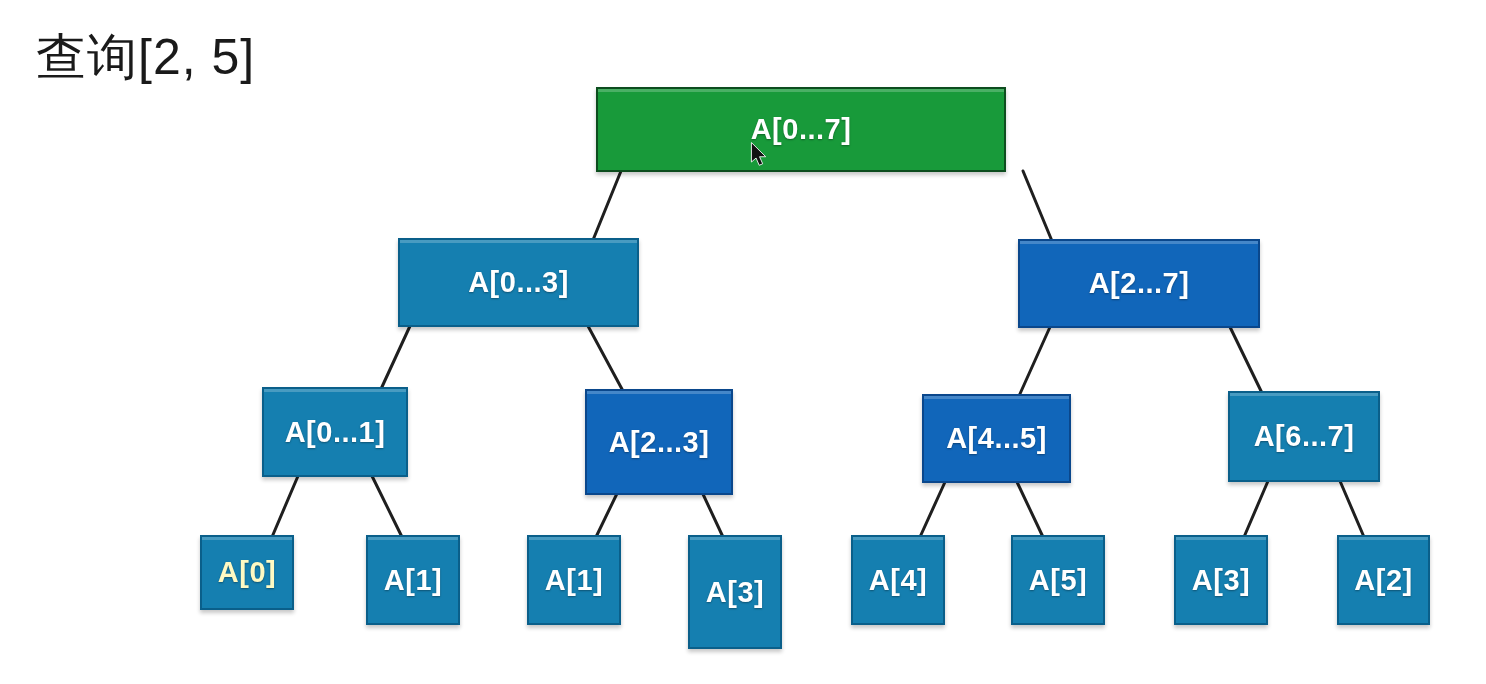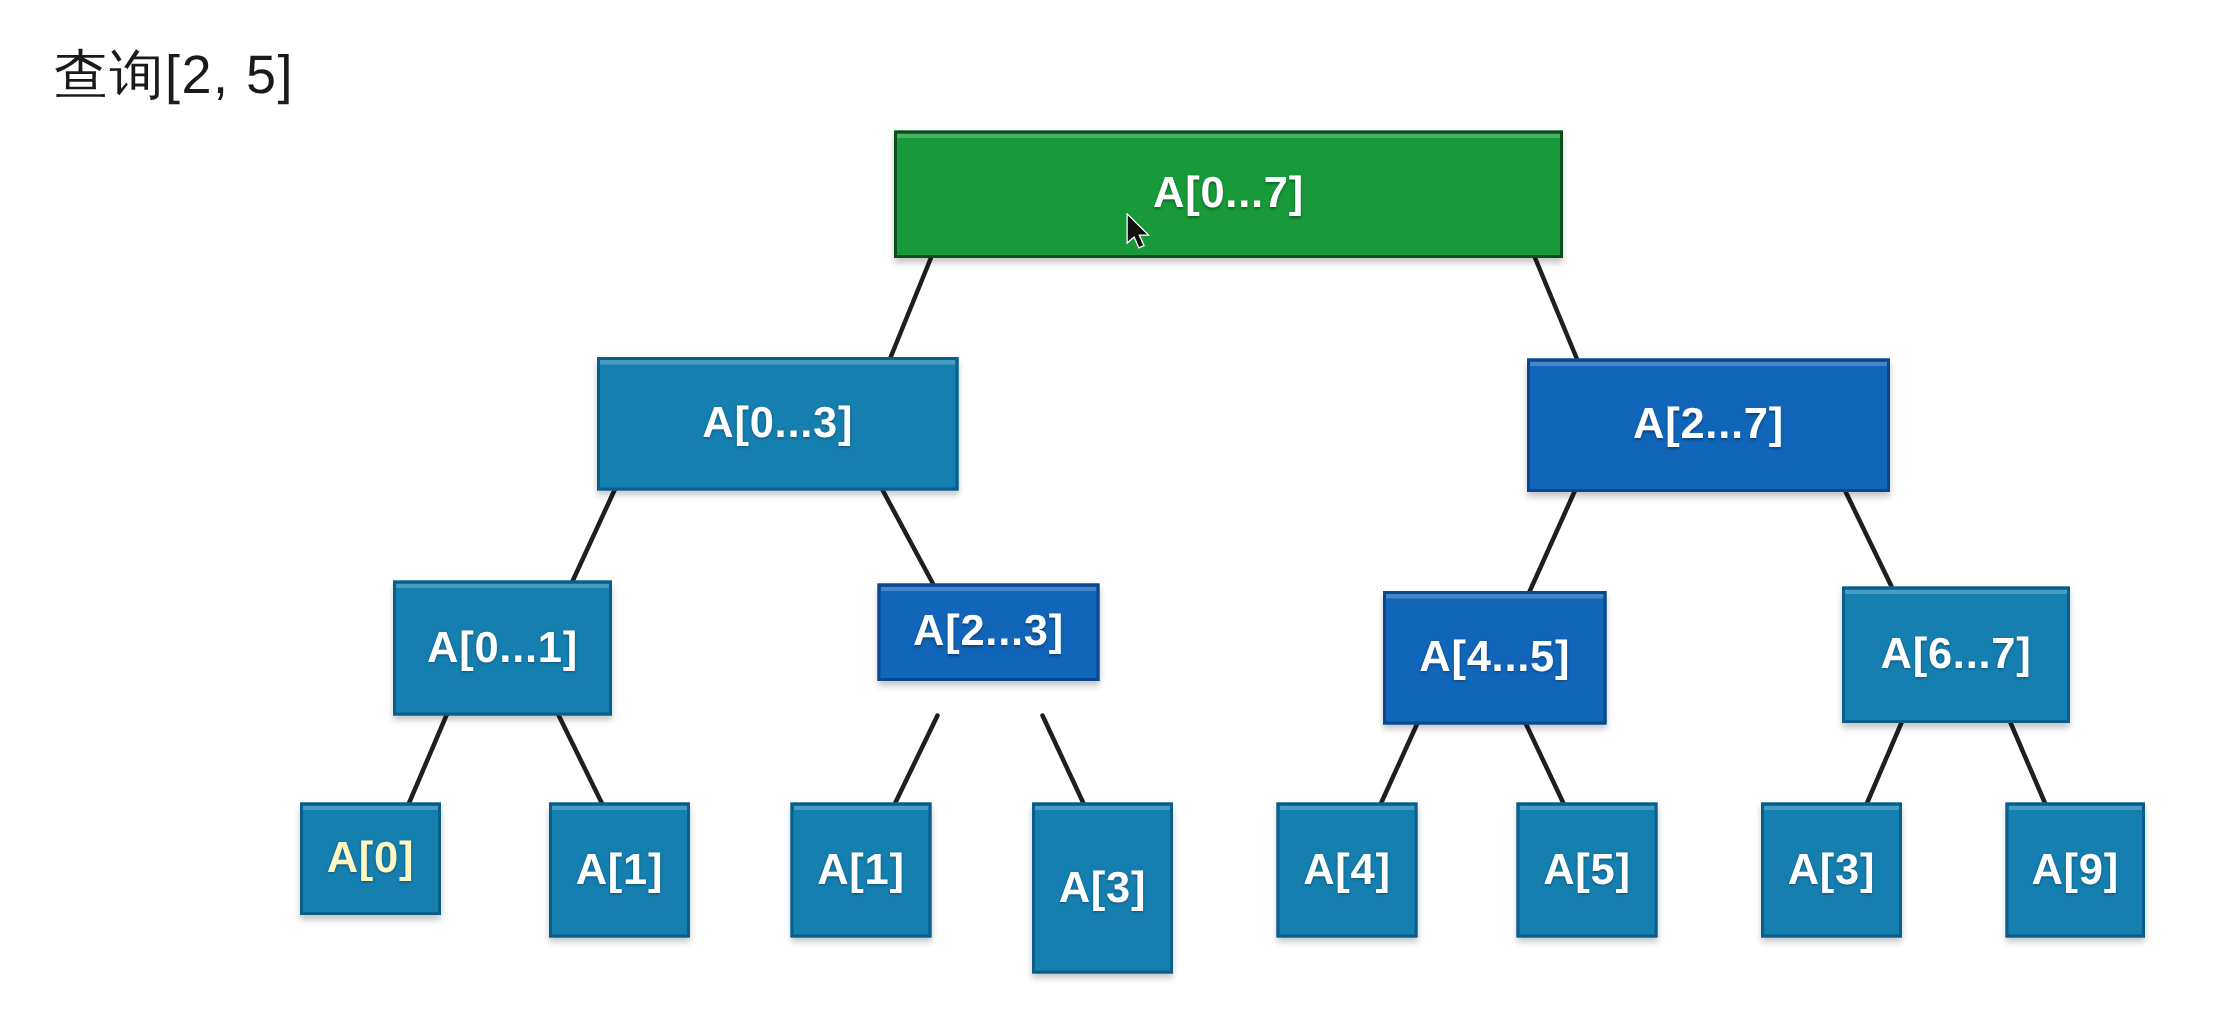--- a/index.html
+++ b/index.html
@@ -11,21 +11,21 @@
     position: relative;
     width: 1486px;
     height: 684px;
     overflow: hidden;
     background: #ffffff;
   }
   .query-label {
     position: absolute;
     left: 36px;
     top: 30px;
-    font-size: 36px;
+    font-size: 50px;
     line-height: 1.1;
     font-weight: 400;
     letter-spacing: 1px;
     color: #1a1a1a;
     white-space: nowrap;
   }
   #edges-layer {
     position: absolute;
     left: 0; top: 0;
     width: 1486px;
@@ -72,33 +72,33 @@
       <line x1="372" y1="476" x2="402" y2="537" stroke="#1f1f1f" stroke-width="3" stroke-linecap="round"></line>
       <line x1="625" y1="477" x2="596" y2="537" stroke="#1f1f1f" stroke-width="3" stroke-linecap="round"></line>
       <line x1="695" y1="477" x2="723" y2="537" stroke="#1f1f1f" stroke-width="3" stroke-linecap="round"></line>
       <line x1="945" y1="482" x2="920" y2="537" stroke="#1f1f1f" stroke-width="3" stroke-linecap="round"></line>
       <line x1="1017" y1="482" x2="1043" y2="537" stroke="#1f1f1f" stroke-width="3" stroke-linecap="round"></line>
       <line x1="1268" y1="481" x2="1244" y2="537" stroke="#1f1f1f" stroke-width="3" stroke-linecap="round"></line>
       <line x1="1340" y1="481" x2="1364" y2="537" stroke="#1f1f1f" stroke-width="3" stroke-linecap="round"></line>
     </svg>
 
   <div id="nodes-layer">
-      <div class="tree-node" style="left: 596px; top: 87px; width: 446px; height: 85px; background: rgb(24, 154, 58); border-color: rgb(13, 77, 30); color: rgb(255, 255, 255);">
+      <div class="tree-node" style="left: 596px; top: 87px; width: 410px; height: 85px; background: rgb(24, 154, 58); border-color: rgb(13, 77, 30); color: rgb(255, 255, 255);">
         <span>A[0...7]</span>
       </div>
       <div class="tree-node" style="left: 378px; top: 238px; width: 241px; height: 89px; background: rgb(21, 127, 176); border-color: rgb(10, 95, 138); color: rgb(255, 255, 255); margin-left: 20px;">
         <span>A[0...3]</span>
       </div>
       <div class="tree-node" style="left: 1018px; top: 239px; width: 242px; height: 89px; background: rgb(17, 102, 186); border-color: rgb(10, 71, 140); color: rgb(255, 255, 255);">
         <span>A[2...7]</span>
       </div>
       <div class="tree-node" style="left: 262px; top: 387px; width: 146px; height: 90px; background: rgb(21, 127, 176); border-color: rgb(10, 95, 138); color: rgb(255, 255, 255);">
         <span>A[0...1]</span>
       </div>
-      <div class="tree-node" style="left: 585px; top: 389px; width: 148px; height: 65px; background: rgb(17, 102, 186); border-color: rgb(10, 71, 140); color: rgb(255, 255, 255);">
+      <div class="tree-node" style="left: 585px; top: 389px; width: 148px; height: 106px; background: rgb(17, 102, 186); border-color: rgb(10, 71, 140); color: rgb(255, 255, 255);">
         <span>A[2...3]</span>
       </div>
       <div class="tree-node" style="left: 908px; top: 394px; width: 149px; height: 89px; background: rgb(17, 102, 186); border-color: rgb(10, 71, 140); color: rgb(255, 255, 255); margin-left: 14px;">
         <span>A[4...5]</span>
       </div>
       <div class="tree-node" style="left: 1228px; top: 391px; width: 152px; height: 91px; background: rgb(21, 127, 176); border-color: rgb(10, 95, 138); color: rgb(255, 255, 255);">
         <span>A[6...7]</span>
       </div>
       <div class="tree-node" style="left: 200px; top: 535px; width: 94px; height: 75px; background: rgb(21, 127, 176); border-color: rgb(10, 95, 138); color: #fef9c3;">
         <span>A[0]</span>
@@ -115,20 +115,20 @@
       <div class="tree-node" style="left: 851px; top: 535px; width: 94px; height: 90px; background: rgb(21, 127, 176); border-color: rgb(10, 95, 138); color: rgb(255, 255, 255);">
         <span>A[4]</span>
       </div>
       <div class="tree-node" style="left: 1011px; top: 535px; width: 94px; height: 90px; background: rgb(21, 127, 176); border-color: rgb(10, 95, 138); color: rgb(255, 255, 255);">
         <span>A[5]</span>
       </div>
       <div class="tree-node" style="left: 1174px; top: 535px; width: 94px; height: 90px; background: rgb(21, 127, 176); border-color: rgb(10, 95, 138); color: rgb(255, 255, 255);">
         <span>A[3]</span>
       </div>
       <div class="tree-node" style="left: 1337px; top: 535px; width: 93px; height: 90px; background: rgb(21, 127, 176); border-color: rgb(10, 95, 138); color: rgb(255, 255, 255);">
-        <span>A[9]</span>
+        <span>A[2]</span>
       </div>
     </div>
 
   <svg id="cursor-icon" viewBox="0 0 16 24" xmlns="http://www.w3.org/2000/svg" style="left: 748px; top: 142px;">
     <path id="cursor-path" d="M 1 0.5 L 1 18.5 L 5.3 14.8 L 8.2 21.5 L 11.4 20.1 L 8.5 13.6 L 14.2 13.6 Z" fill="#111111" stroke="#ffffff" stroke-width="0.8"></path>
   </svg>
 </div>
 
 </body></html>

